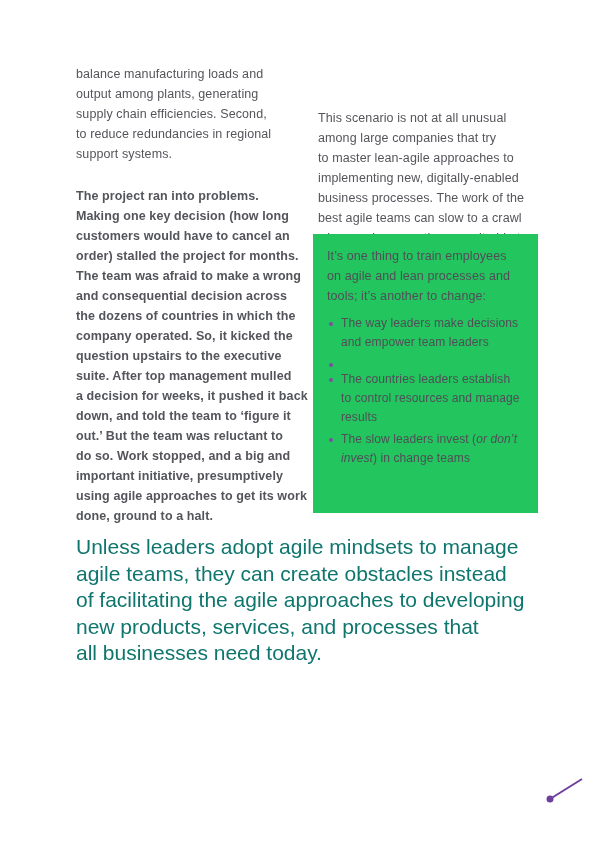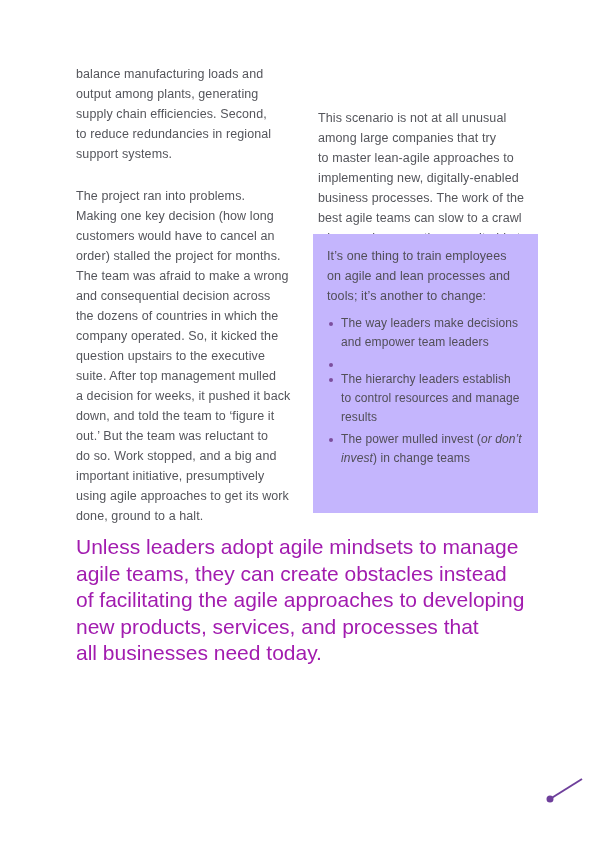--- a/index.html
+++ b/index.html
@@ -18,31 +18,31 @@
   .body-text {
     position: absolute;
     margin: 0;
     font-size: 12.5px;
     line-height: 20px;
     color: #54555b;
     white-space: pre;
     letter-spacing: 0.1px;
   }
   .para-left-1 { left: 76px; top: 64px; }
-  .para-left-2 { left: 76px; top: 186px; }
+  .para-left-2 { left: 76px; top: 186px; font-weight: bold; }
   .para-right-1 { left: 318px; top: 64px; margin-top: 44px; }
 
   .callout-box {
     position: absolute;
     left: 313px;
     top: 234px;
     width: 225px;
     height: 279px;
     box-sizing: border-box;
-    background: #c4b5fd;
+    background: #22c55e;
     padding: 12px 6px 12px 14px;
   }
   .callout-intro {
     margin: 0;
     font-size: 12.5px;
     line-height: 20px;
     color: #514e57;
     white-space: pre;
     letter-spacing: 0.1px;
   }
@@ -74,21 +74,21 @@
   .bullet-text .italic { font-style: italic; }
 
   .pull-quote {
     position: absolute;
     left: 76px;
     top: 534px;
     margin: 0;
     font-size: 21px;
     line-height: 26.5px;
     font-weight: 400;
-    color: #a21caf;
+    color: #0f766e;
     white-space: pre;
   }
   .pin-decoration {
     position: absolute;
     left: 540px;
     top: 770px;
   }
 </style>
 </head>
 <body>
@@ -136,27 +136,27 @@
       <li>
         <span class="bullet-dot"></span>
         <span class="bullet-text">The way leaders make decisions
 and empower team leaders</span>
       </li>
       <li>
         <span class="bullet-dot"></span>
       </li>
       <li>
         <span class="bullet-dot"></span>
-        <span class="bullet-text">The hierarchy leaders establish
+        <span class="bullet-text">The countries leaders establish
 to control resources and manage
 results</span>
       </li>
       <li>
         <span class="bullet-dot"></span>
-        <span class="bullet-text"><span>The power mulled invest (</span><span class="italic">or don’t
+        <span class="bullet-text"><span>The slow leaders invest (</span><span class="italic">or don’t
 invest</span><span>) in change teams</span></span>
       </li>
     </ul>
   </div>
 
   <p class="pull-quote">Unless leaders adopt agile mindsets to manage
 agile teams, they can create obstacles instead
 of facilitating the agile approaches to developing
 new products, services, and processes that
 all businesses need today.</p>

